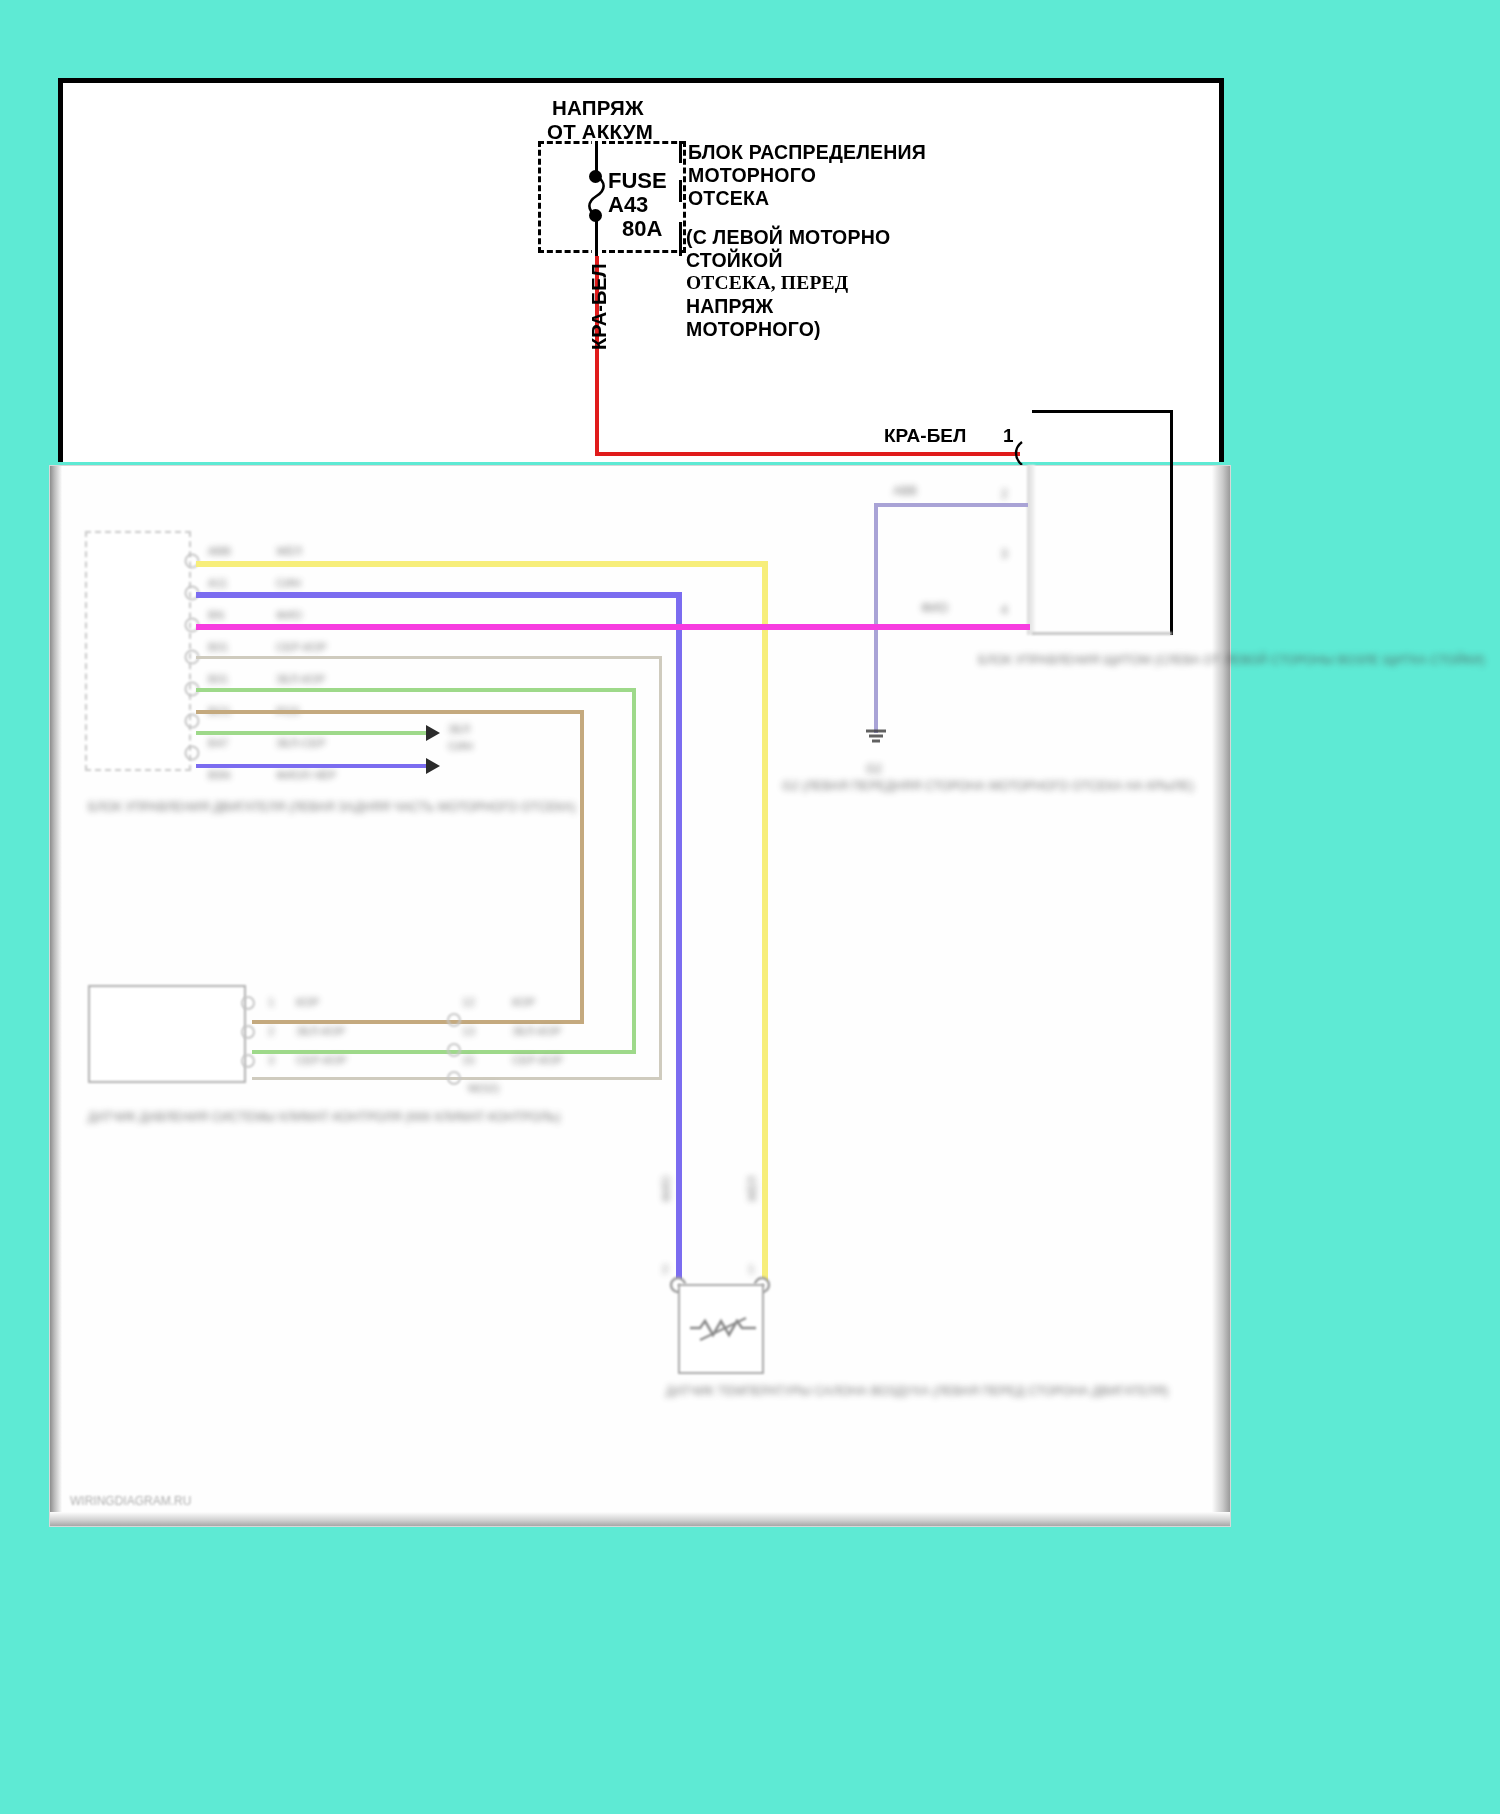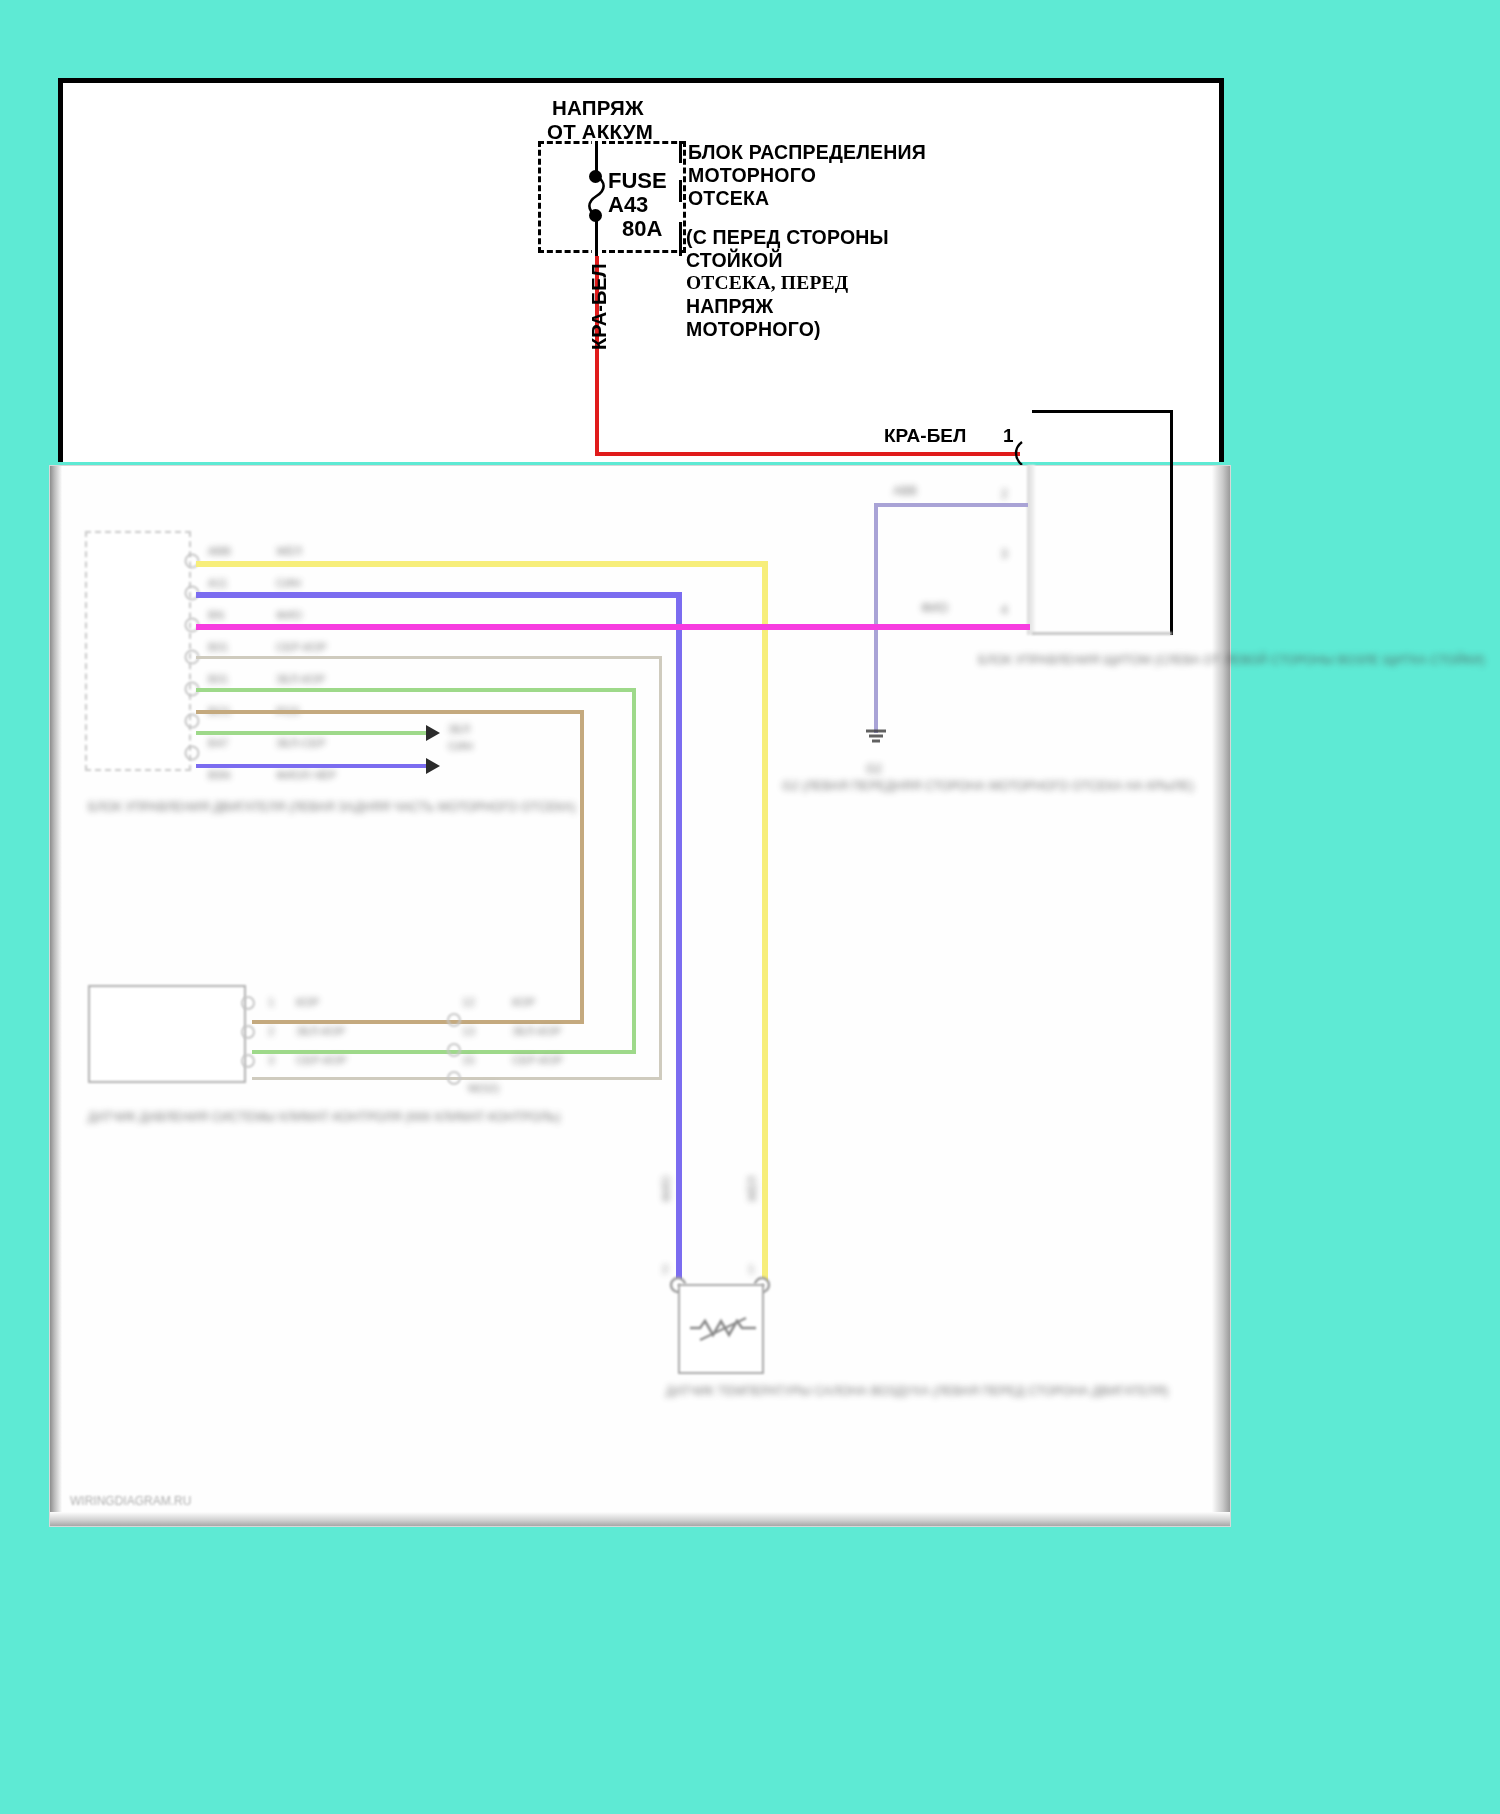--- a/index.html
+++ b/index.html
@@ -72,21 +72,21 @@
   <div class="lbl t-fuse" style="left:608px;top:216px;margin-left:14px;">80A</div>
 
   <div style="position:absolute;left:679px;top:141px;width:3px;height:22px;background:#000;"></div>
   <div style="position:absolute;left:679px;top:180px;width:3px;height:22px;background:#000;"></div>
   <div style="position:absolute;left:679px;top:222px;width:3px;height:34px;background:#000;"></div>
 
   <div class="lbl t-side" style="left:688px;top:139px;">БЛОК РАСПРЕДЕЛЕНИЯ</div>
   <div class="lbl t-side" style="left:688px;top:162px;">МОТОРНОГО</div>
   <div class="lbl t-side" style="left:688px;top:185px;">ОТСЕКА</div>
 
-  <div class="lbl t-side" style="left:686px;top:224px;">(С ПЕРЕД СТОРОНЫ</div>
+  <div class="lbl t-side" style="left:686px;top:224px;">(С ЛЕВОЙ МОТОРНО</div>
   <div class="lbl t-side" style="left:686px;top:247px;">СТОЙКОЙ</div>
   <div class="lbl t-side" style="left:686px;top:270px;font-family:Liberation Serif, serif;">ОТСЕКА, ПЕРЕД</div>
   <div class="lbl t-side" style="left:686px;top:293px;">НАПРЯЖ</div>
   <div class="lbl t-side" style="left:686px;top:316px;">МОТОРНОГО)</div>
 
   <div class="wire" style="left:595px;top:256px;width:3.5px;height:200px;background:#e01b1b;"></div>
   <div class="wire" style="left:595px;top:452px;width:425px;height:3.5px;background:#e01b1b;"></div>
 
   <div class="lbl vert" style="left:588px;top:350px;">КРА-БЕЛ</div>
   <div class="lbl" style="left:884px;top:425px;font-size:19px;font-weight:600;">КРА-БЕЛ</div>

